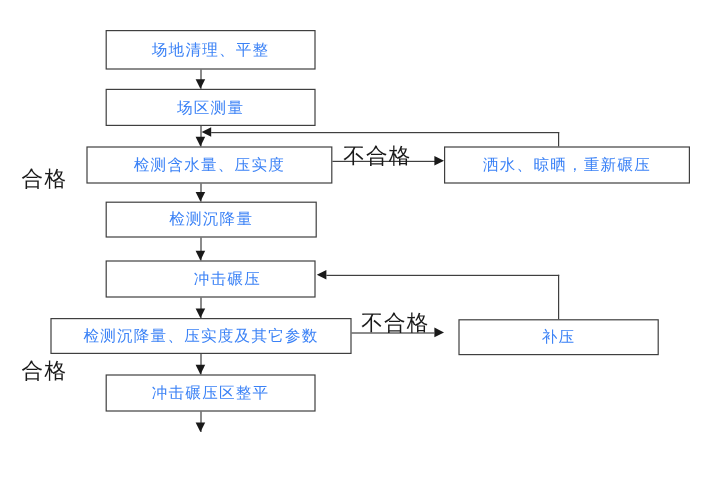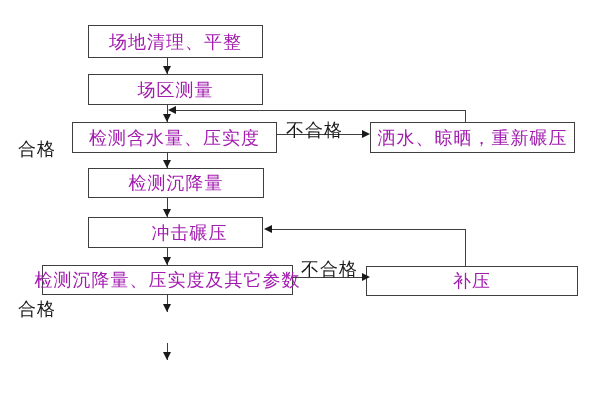--- a/index.html
+++ b/index.html
@@ -16,22 +16,22 @@
     overflow: hidden;
   }
   .node {
     position: absolute;
     box-sizing: border-box;
     border: 1px solid #3f3f3f;
     background: #ffffff;
     display: flex;
     align-items: center;
     justify-content: center;
-    font-size: 18px;
-    color: #a21caf;
+    font-size: 13px;
+    color: #3b82f6;
     letter-spacing: 1px;
     white-space: nowrap;
   }
   .vline {
     position: absolute;
     width: 1px;
     background: #3f3f3f;
   }
   .hline {
     position: absolute;
@@ -77,25 +77,26 @@
   <div class="node" style="left:88px;  top:74px;  width:175px; height:31px;">场区测量</div>
 
   <div class="node" style="left:72px;  top:122px; width:205px; height:31px;">检测含水量、压实度</div>
 
   <div class="node" style="left:88px;  top:168px; width:176px; height:30px;">检测沉降量</div>
 
   <div class="node" style="left:88px;  top:217px; width:175px; height:31px;padding-left:28px;">冲击碾压</div>
 
   <div class="node" style="left:42px;  top:265px; width:251px; height:30px;">检测沉降量、压实度及其它参数</div>
 
+  <div class="node" style="left:88px;  top:312px; width:175px; height:31px;">冲击碾压区整平</div>
 
 
   <div class="node" style="left:370px; top:122px; width:205px; height:31px;">洒水、晾晒，重新碾压</div>
 
-  <div class="node" style="left:366px; top:266px; width:212px; height:30px;">补压</div>
+  <div class="node" style="left:382px; top:266px; width:167px; height:30px;">补压</div>
 
   <div class="vline" style="left:167px; top:58px;  height:16px;"></div>
   <div class="arrow-down" style="left:163px; top:66px;"></div>
 
   <div class="vline" style="left:167px; top:105px; height:17px;"></div>
   <div class="arrow-down" style="left:163px; top:114px;"></div>
 
   <div class="vline" style="left:167px; top:153px; height:15px;"></div>
   <div class="arrow-down" style="left:163px; top:160px;"></div>
 

